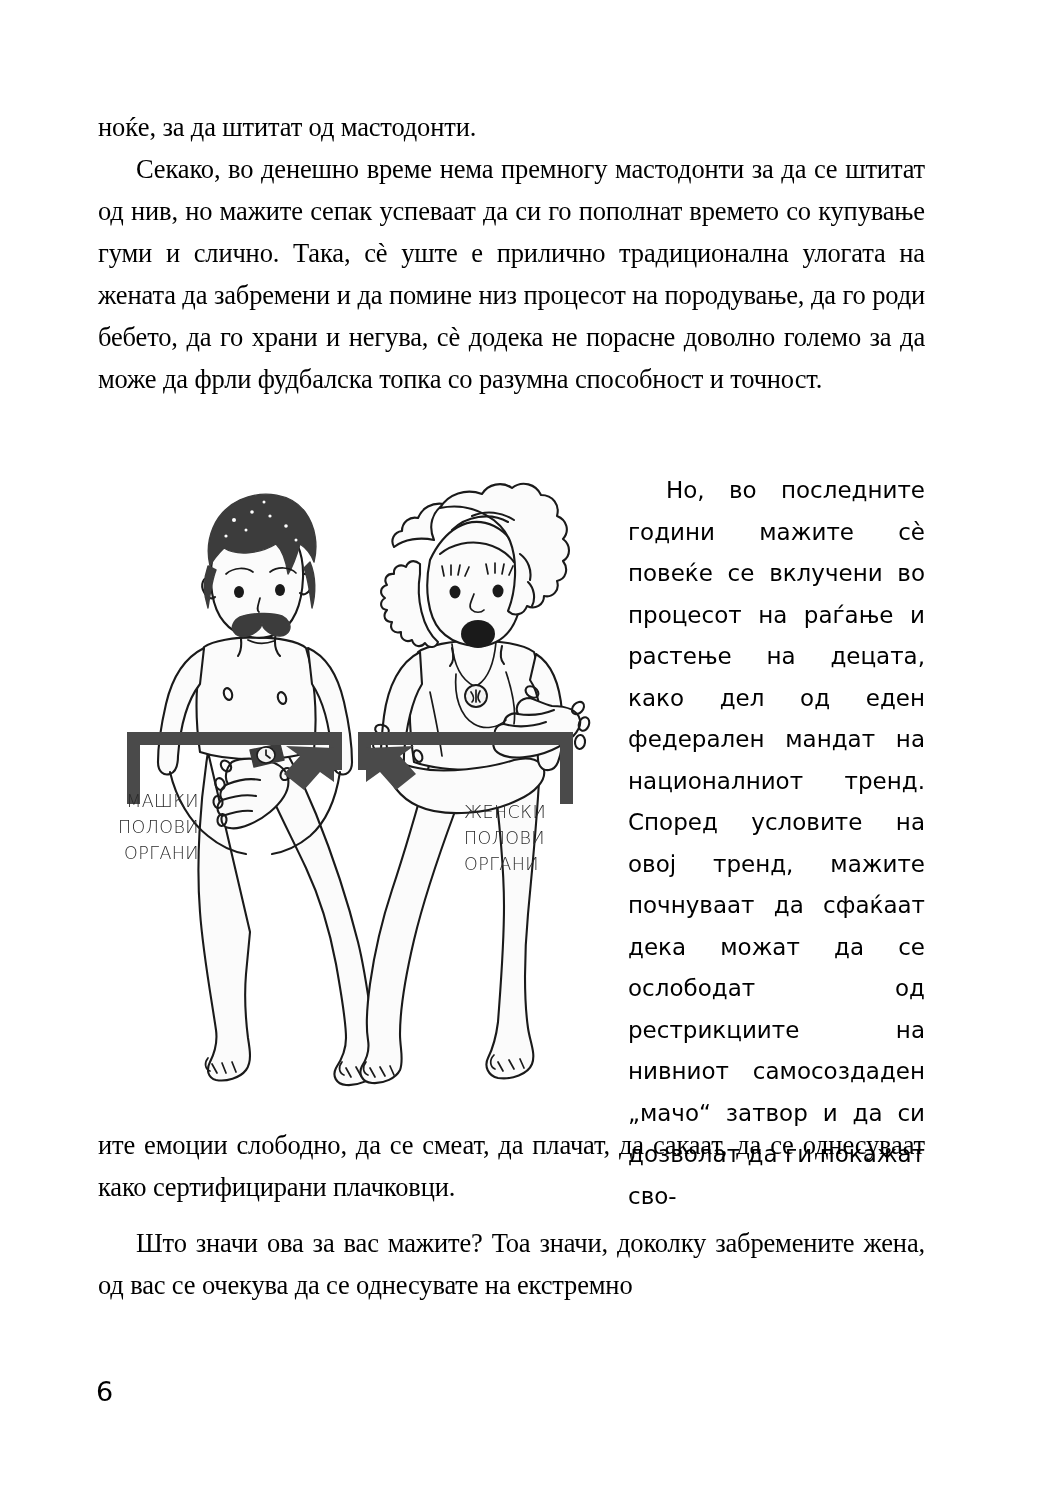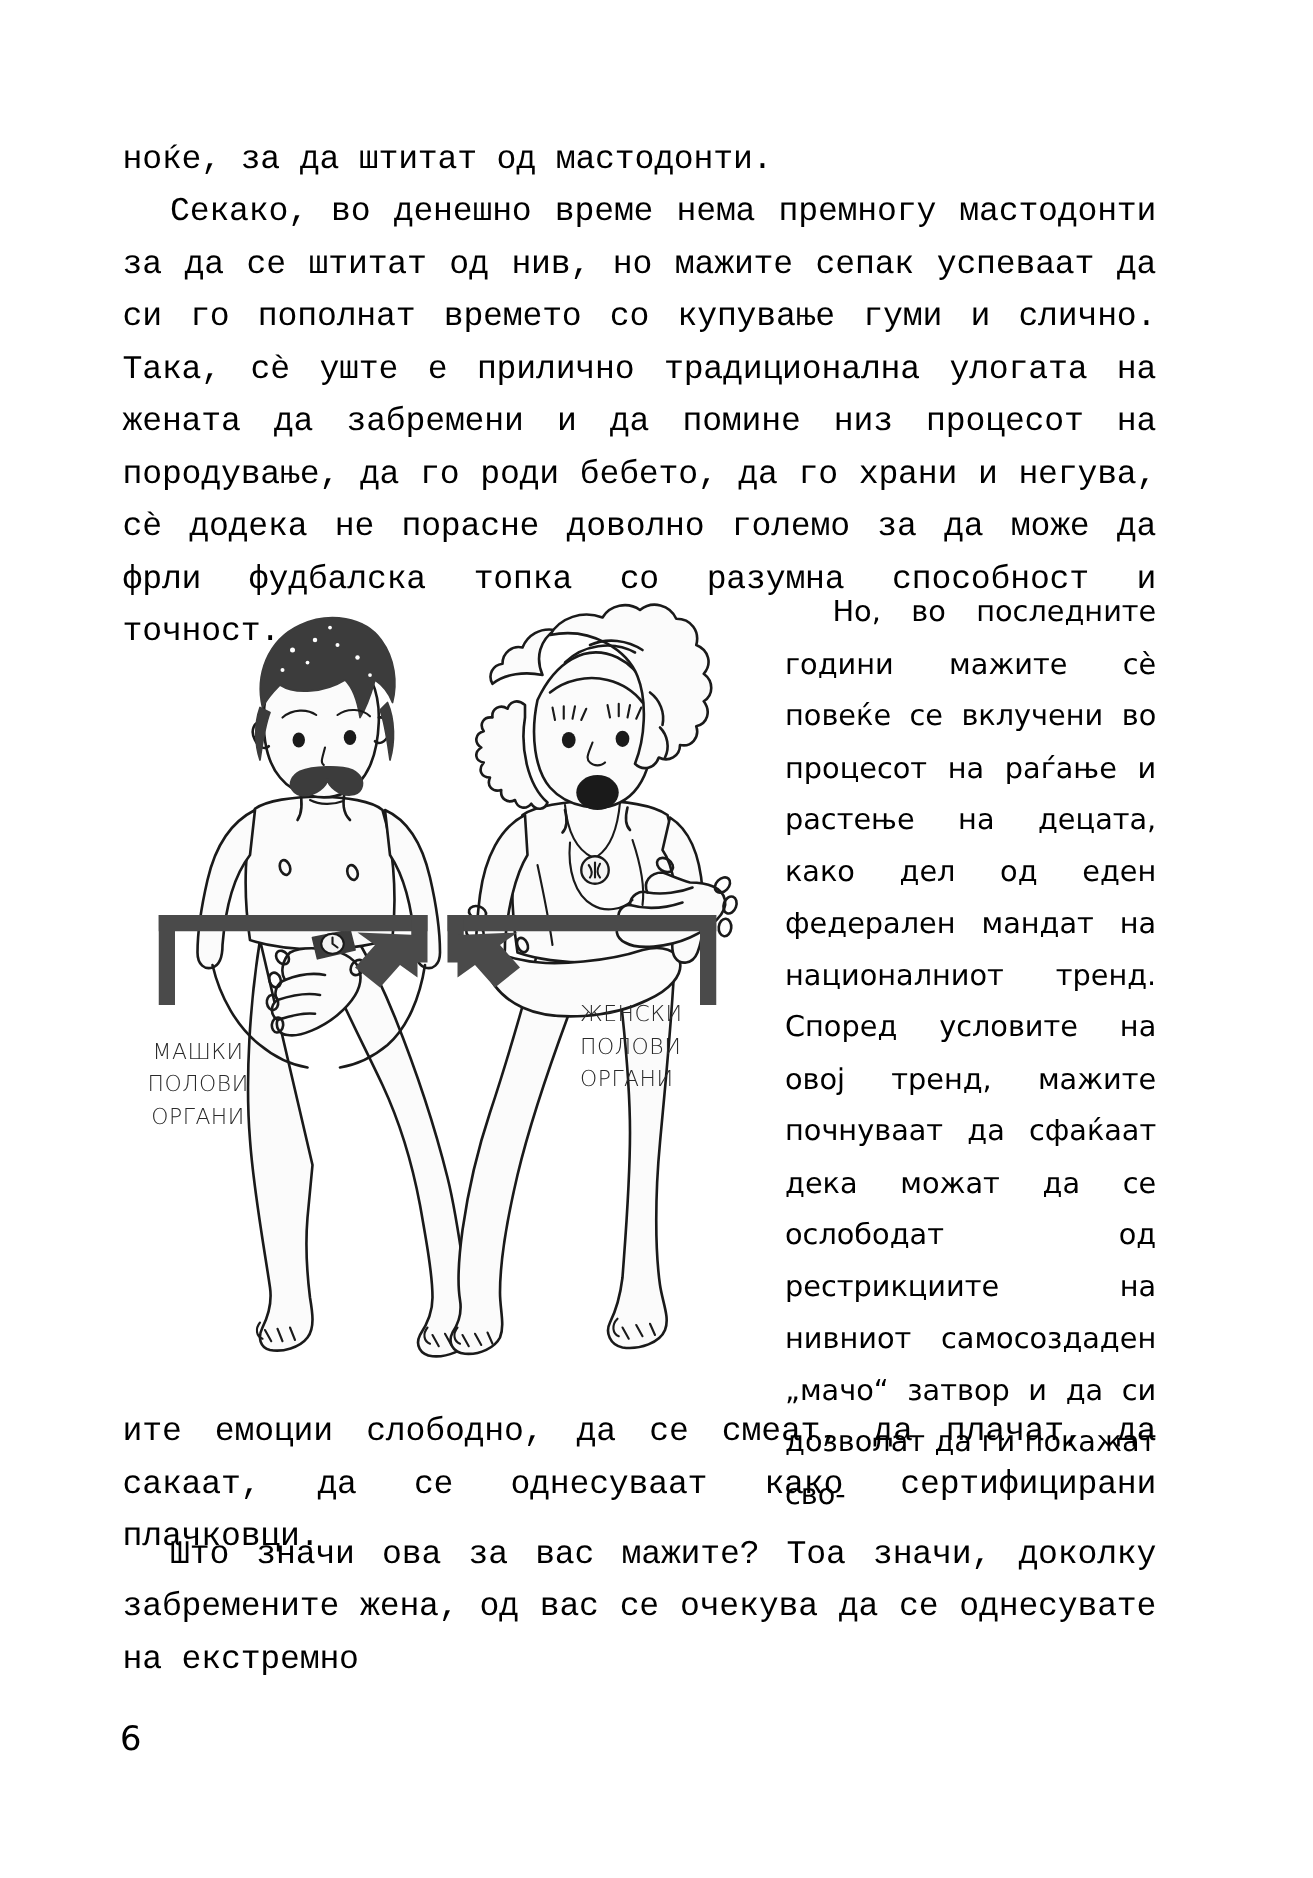--- a/index.html
+++ b/index.html
@@ -15,21 +15,21 @@
     overflow: hidden;
     font-family: "Liberation Sans", sans-serif;
     color: #000000;
   }
 
   
   .body-col {
     position: absolute;
     left: 98px;
     width: 827px;
-    font-family: Liberation Mono, monospace;
+    font-family: Liberation Serif, serif;
     font-size: 26.5px;
     line-height: 42px;
     text-align: justify;
     text-justify: inter-word;
     color: #000;
     letter-spacing: -0.15px;
   }
   .body-col p {
     margin: 0;
   }
@@ -71,21 +71,21 @@
   .fig-label {
     position: absolute;
     font-family: "DejaVu Sans", sans-serif;
     font-size: 17.5px;
     line-height: 26px;
     color: #2a2a2a;
     letter-spacing: 0.4px;
     white-space: pre-line;
     font-weight: 300;
   }
-  #label-left  { left: 118px; top: 829px; text-align: center; }
+  #label-left  { left: 118px; top: 788px; text-align: right; }
   #label-right { left: 464px; top: 799px; text-align: left; }
 
   
   .page-number {
     position: absolute;
     left: 96px;
     top: 1376px;
     font-family: "DejaVu Sans", sans-serif;
     font-size: 27px;
     color: #000;

